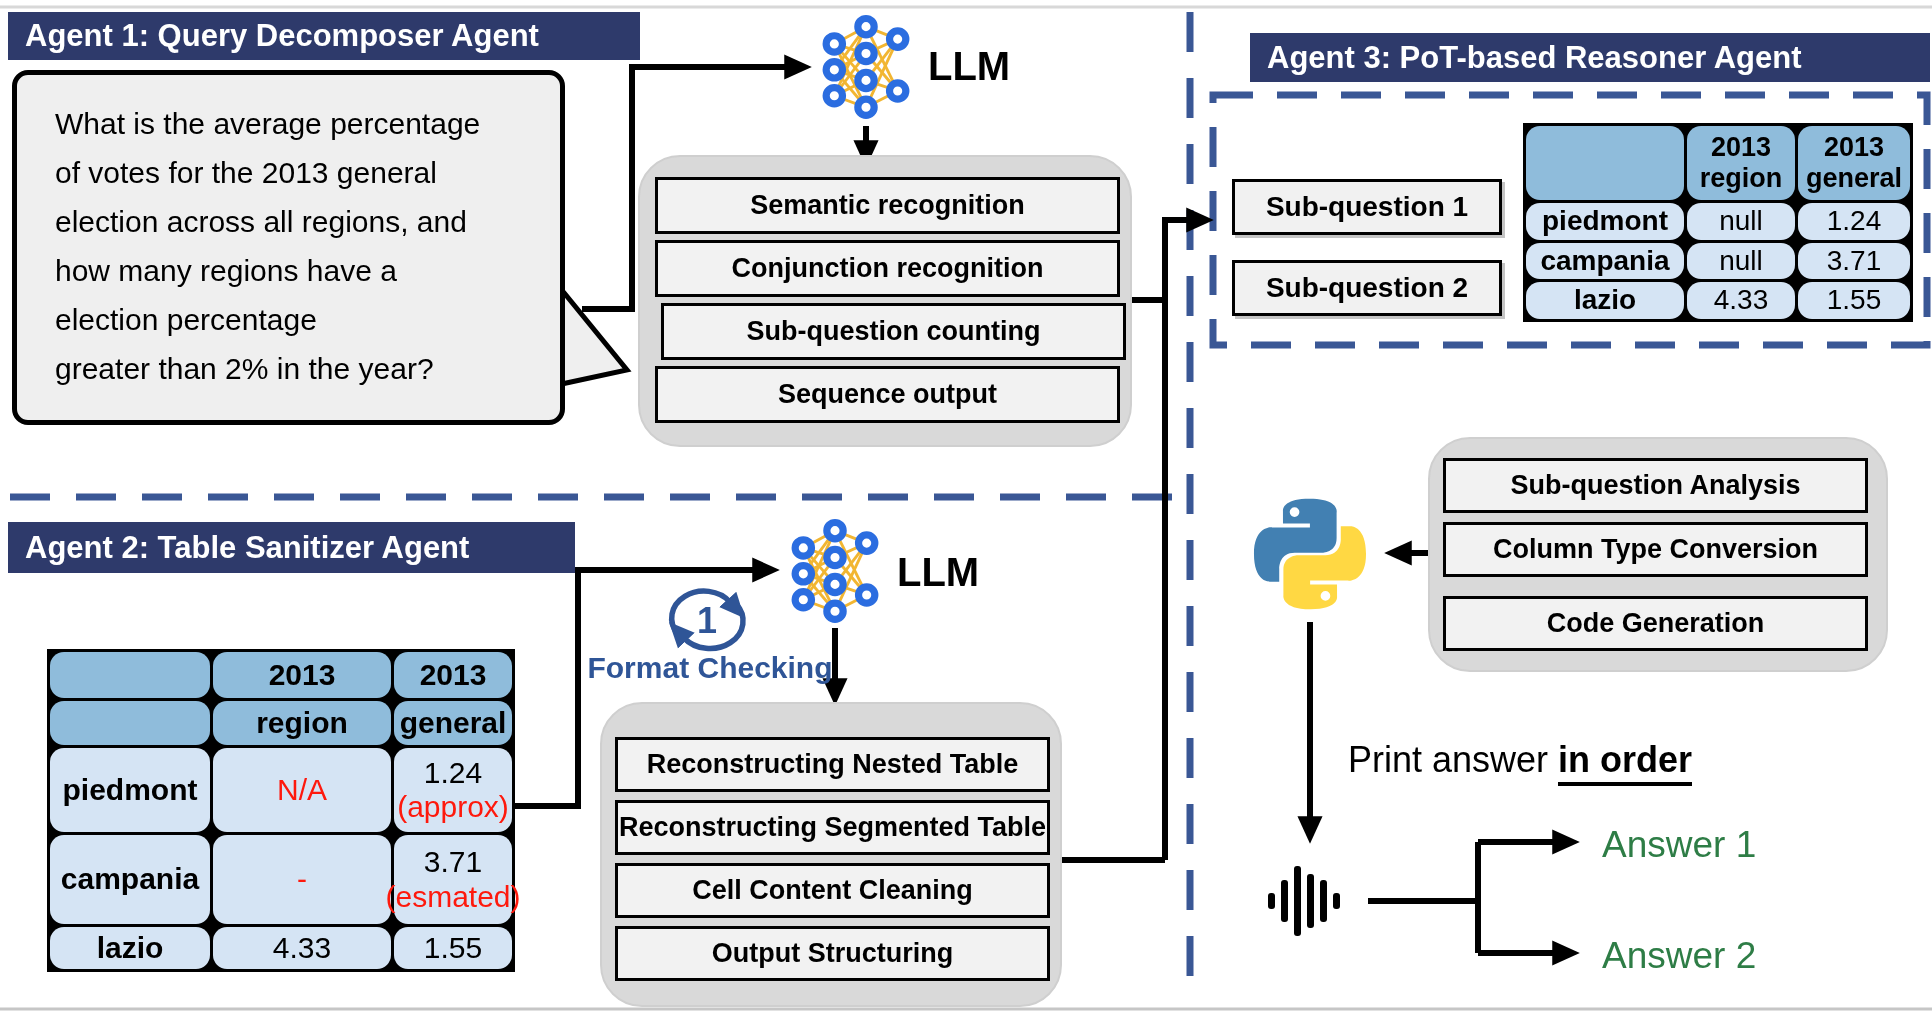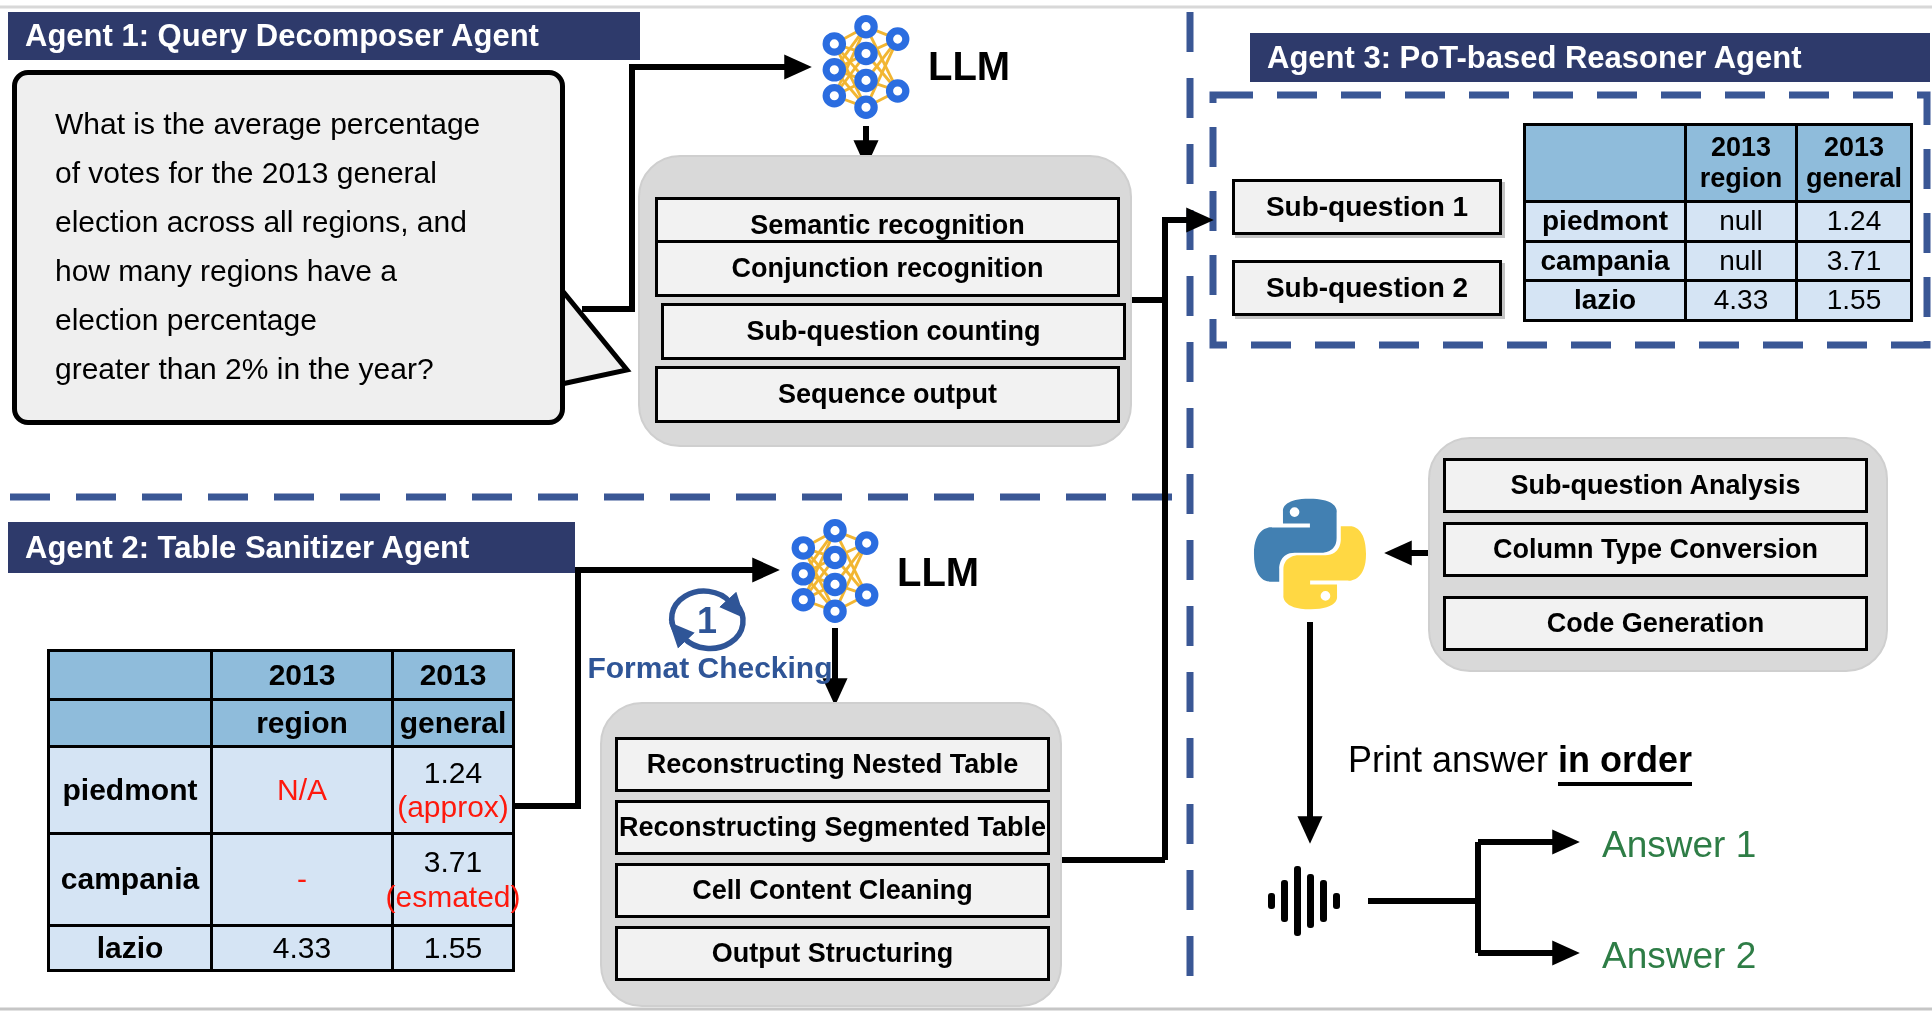--- a/index.html
+++ b/index.html
@@ -9,21 +9,21 @@
   svg.layer{position:absolute;left:0;top:0;z-index:1;}
   .z2{z-index:2;}
   .banner{position:absolute;background:#2e3a6b;color:#ffffff;font-weight:bold;font-size:31px;display:flex;align-items:center;padding-left:17px;box-sizing:border-box;z-index:2;}
   .bubble{position:absolute;left:12px;top:70px;width:553px;height:355px;background:#efefef;border:5px solid #000;border-radius:16px;box-sizing:border-box;z-index:2;}
   .bubble-text{position:absolute;left:38px;top:24px;font-size:30px;line-height:49px;color:#000;}
   .gcontainer{position:absolute;background:#d9d9d9;border:2px solid #cfcfcf;border-radius:42px;box-sizing:border-box;z-index:2;}
   .stepbox{position:absolute;background:#f2f2f2;border:3px solid #000;box-sizing:border-box;display:flex;align-items:center;justify-content:center;font-weight:bold;font-size:27px;color:#000;z-index:3;text-align:center;}
   .sqbox{position:absolute;background:#f1f1f1;border:3px solid #000;box-shadow:3px 3px 0 #c4c4c4;box-sizing:border-box;display:flex;align-items:center;justify-content:center;font-weight:bold;font-size:28px;z-index:3;}
   .llm-label{position:absolute;font-weight:bold;font-size:40px;color:#000;z-index:3;}
   .tbl{position:absolute;display:grid;background:#000;border:3px solid #000;gap:3px;z-index:2;}
-  .cell{display:flex;flex-direction:column;align-items:center;justify-content:center;text-align:center;line-height:1.15;}
+  .cell{display:flex;flex-direction:column;align-items:center;justify-content:center;text-align:center;line-height:1.15;border-radius:14px;}
   .hdr{background:#8fbcdb;font-weight:bold;font-size:30px;color:#000;}
   .bdy{background:#d5e4f4;font-size:30px;color:#000;}
   .bdy.namec{font-weight:bold;}
   .t3 .hdr{font-size:27px;}
   .t3 .bdy{font-size:28px;}
   .red{color:#fe190d;}
   .note{display:block;}
   .loop-num{position:absolute;left:690px;top:600px;width:34px;text-align:center;font-size:36px;font-weight:bold;color:#2f5597;z-index:3;}
   .fmt-label{position:absolute;left:585px;top:651px;width:250px;text-align:center;font-size:30px;font-weight:bold;color:#2f5597;z-index:3;}
   .print-line{position:absolute;left:1348px;top:739px;font-size:36px;color:#000;white-space:nowrap;z-index:2;}
@@ -115,21 +115,21 @@
         <circle cx="50" cy="43" r="8.5"></circle>
         <circle cx="50" cy="71" r="8.5"></circle>
         <circle cx="50" cy="99" r="8.5"></circle>
       <circle cx="83" cy="28" r="8.5"></circle>
         <circle cx="83" cy="82" r="8.5"></circle>
     </g>
   </svg>
   <span class="llm-label" style="left:928px;top:44px;">LLM</span>
 
   <div class="gcontainer" style="left:638px;top:155px;width:494px;height:292px;"></div>
-  <div class="stepbox" style="left:655px;top:177px;width:465px;height:57px;margin-top:20px;">Semantic recognition</div>
+  <div class="stepbox" style="left:655px;top:177px;width:465px;height:57px;">Semantic recognition</div>
   <div class="stepbox" style="left:655px;top:240px;width:465px;height:57px;">Conjunction recognition</div>
   <div class="stepbox" style="left:655px;top:303px;width:465px;height:57px;margin-left:6px;">Sub-question counting</div>
   <div class="stepbox" style="left:655px;top:366px;width:465px;height:57px;">Sequence output</div>
 
   <div class="banner" style="left:8px;top:522px;width:567px;height:51px;">
     <span>Agent 2: Table Sanitizer Agent</span>
   </div>
 
   <div class="tbl" style="left:47px;top:649px;grid-template-columns:160px 178px 118px;grid-template-rows:46px 44px 84px 89px 42px;">
     <div class="cell hdr"></div>

